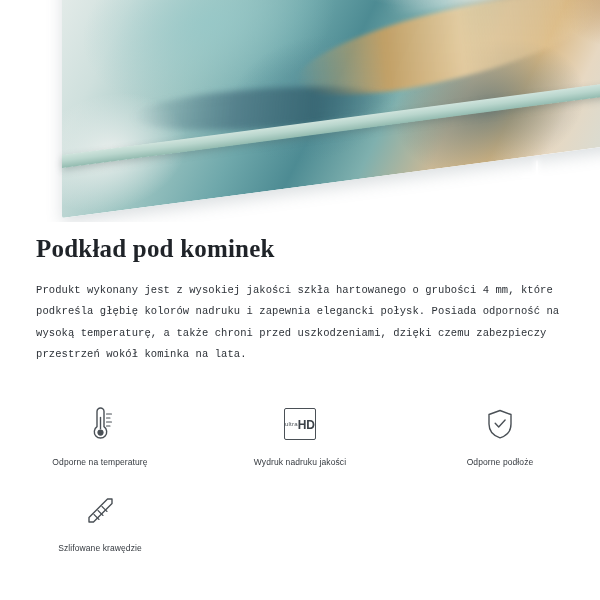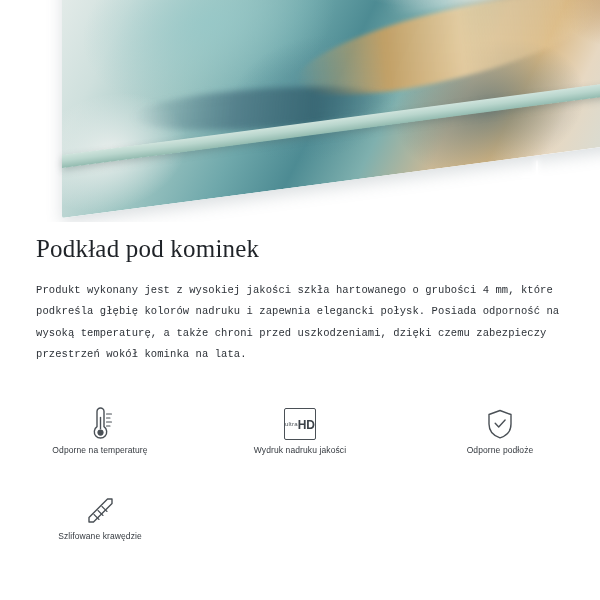--- a/index.html
+++ b/index.html
@@ -133,21 +133,21 @@
     left: 0;
     top: 222px;
     width: 600px;
   }
   .headline {
     margin: 0;
     padding: 10px 36px 0 36px;
     font-family: "Liberation Serif", serif;
     font-size: 25px;
     line-height: 1.34;
-    font-weight: 400;
+    font-weight: 700;
     color: #1f2328;
     letter-spacing: .2px;
   }
   .headline .l2 { display: block; }
   .body-copy {
     margin: 0;
     padding: 14px 33px 0 36px;
     font-size: 10.5px;
     line-height: 2.05;
     color: #2d3238;
@@ -172,20 +172,21 @@
     justify-content: flex-start;
     padding-top: 8px;
   }
   .feature .ico {
     height: 42px;
     display: flex;
     align-items: center;
     justify-content: center;
   }
   .feature .cap {
+    margin-top: 12px;
     font-size: 8.5px;
     color: #34393f;
     text-align: right;
     letter-spacing: .1px;
   }
   svg { display: block; }
   .stroke {
     fill: none;
     stroke: #4a5056;
     stroke-width: 1.4;

